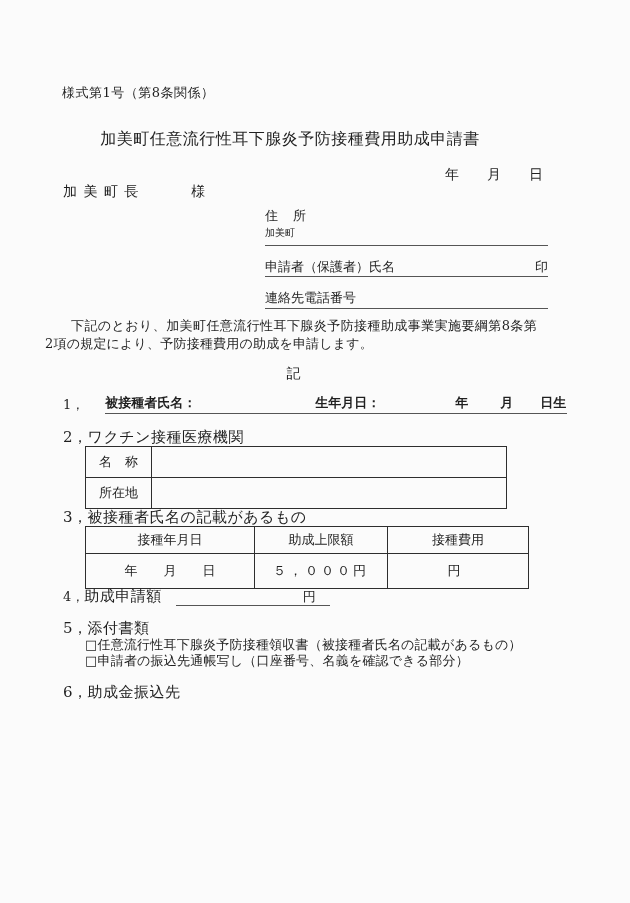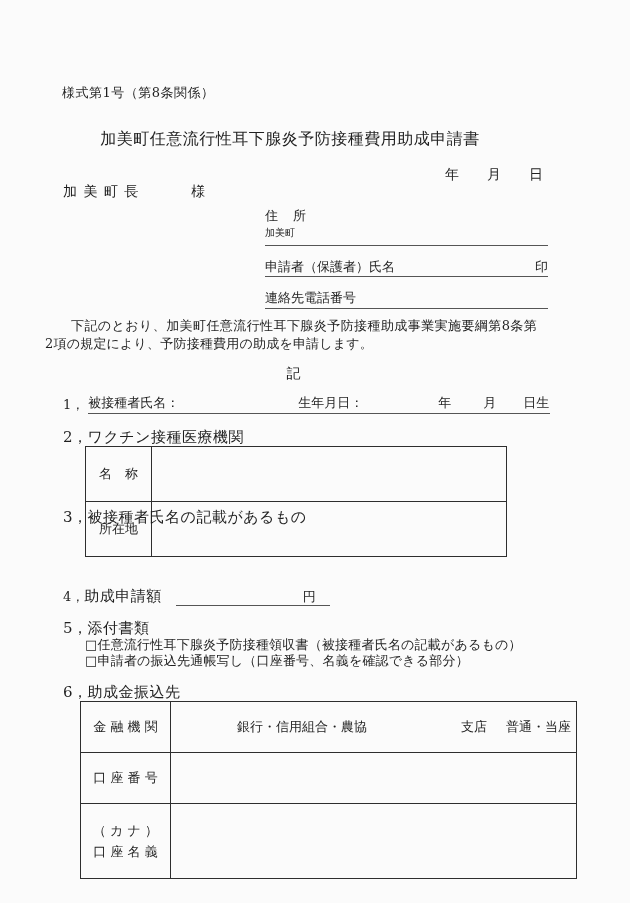--- a/index.html
+++ b/index.html
@@ -29,40 +29,40 @@
 
   .body-paragraph{left:45px;top:317px;width:492px;font-size:13px;line-height:18px;
     text-indent:2em;letter-spacing:.2px;text-align:justify;}
   .record-mark{left:45px;top:365px;width:497px;text-align:center;font-size:14px;}
 
   .sec-title{font-size:15px;letter-spacing:.5px;}
   .num{letter-spacing:0;}
 
   .item1{left:63px;top:395px;font-size:13px;display:flex;align-items:flex-end;}
   .item1 .fill{position:relative;display:inline-block;width:462px;height:18px;
-    border-bottom:1px solid #555;margin-left:4px;}
+    border-bottom:1px solid #555;margin-left:21px;font-weight:bold;}
   .item1 .fill span{position:absolute;bottom:1px;white-space:nowrap;}
   .i1-name{left:0;}
   .i1-birth{left:210px;}
   .i1-year{left:350px;}
   .i1-month{left:395px;}
   .i1-day{left:435px;}
 
   .s2-title{left:63px;top:428px;}
   .s3-title{left:63px;top:508px;}
   .s4-line{left:63px;top:587px;font-size:13px;display:flex;align-items:flex-end;}
   .s4-line .fill{display:inline-block;width:140px;height:17px;border-bottom:1px solid #555;
     margin-left:14px;text-align:right;padding-right:14px;}
   .s5-title{left:63px;top:619px;}
   .s5-item1{left:85px;top:636px;font-size:13px;letter-spacing:.2px;}
   .s5-item2{left:85px;top:652px;font-size:13px;letter-spacing:.2px;}
   .s6-title{left:63px;top:683px;}
 
   table{border-collapse:collapse;table-layout:fixed;}
-  td,th{border:1px solid #2e2e2e;font-size:13px;font-weight:normal;padding:16px 4px;
+  td,th{border:1px solid #2e2e2e;font-size:13px;font-weight:normal;padding:4px 4px;
     vertical-align:middle;overflow:hidden;white-space:nowrap;}
 
   .table2{left:85px;top:446px;width:422px;}
   .table2 td{height:22px;}
   .table2 .lbl{width:57px;text-align:center;}
 
   .table3{left:85px;top:526px;width:422px;}
   .table3 th{height:17px;text-align:center;}
   .table3 td{height:26px;text-align:center;}
   .t3c1{width:160px;}
@@ -139,57 +139,48 @@
     <tr>
       <td class="lbl">所在地</td>
       <td></td>
     </tr>
   </tbody>
     </table>
 
   <div class="abs sec-title s3-title">
     <span class="num">3，</span><span>被接種者氏名の記載があるもの</span>
   </div>
+  <table class="abs table3">
+    <tbody>
+        <tr>
+      <th class="t3c1">接種年月日</th>
+      <th class="t3c2">助成上限額</th>
+      <th class="t3c3">接種費用</th>
+    </tr>
+    <tr>
+      <td>年　　月　　日</td>
+      <td class="t3-limit">５，０００円</td>
+      <td class="t3-cost">円</td>
+    </tr>
+  </tbody>
+    </table>
 
   <div class="abs s4-line">
     <span class="num">4，</span>
       <span class="sec-title">助成申請額</span>
     <span class="fill">円</span>
   </div>
 
   <div class="abs sec-title s5-title">
     <span class="num">5，</span><span>添付書類</span>
   </div>
   <div class="abs s5-item1">
     <span>□</span><span>任意流行性耳下腺炎予防接種領収書（被接種者氏名の記載があるもの）</span>
   </div>
   <div class="abs s5-item2">
     <span>□</span><span>申請者の振込先通帳写し（口座番号、名義を確認できる部分）</span>
   </div>
 
   <div class="abs sec-title s6-title">
     <span class="num">6，</span><span>助成金振込先</span>
   </div>
-  <table class="abs table6">
-    <tbody>
-        <tr class="r1">
-      <td class="lbl">金 融 機 関</td>
-      <td class="bank-cell">
-        <span class="bank-options">銀行・信用組合・農協</span>
-        <span class="branch-label">支店</span>
-        <span class="account-type">普通・当座</span>
-      </td>
-    </tr>
-    <tr class="r2">
-      <td class="lbl">口 座 番 号</td>
-      <td></td>
-    </tr>
-    <tr class="r3">
-      <td class="lbl two-line">
-        <div>（ カ ナ ）</div>
-        <div>口 座 名 義</div>
-      </td>
-      <td></td>
-    </tr>
-  </tbody>
-    </table>
 
 </div>
 
 </body></html>

